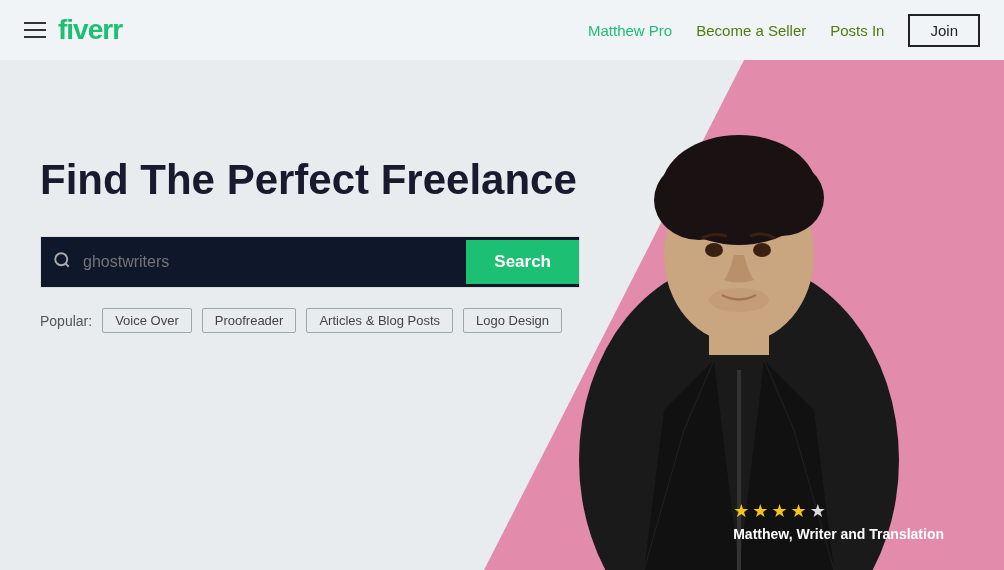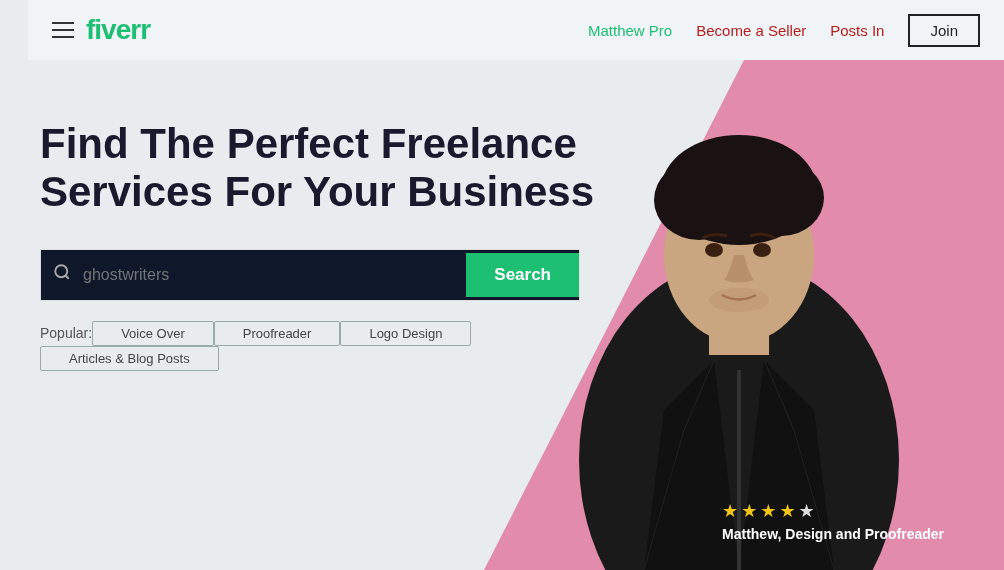--- a/index.html
+++ b/index.html
@@ -8,21 +8,20 @@
     
     .navbar {
       display: flex;
       align-items: center;
       justify-content: space-between;
       padding: 0 24px;
       height: 60px;
       background: #f0f4f6;
       position: relative;
       z-index: 10;
-      margin-left: 28px;
     }
     .navbar-left {
       display: flex;
       align-items: center;
       gap: 12px;
     }
     .hamburger {
       display: flex;
       flex-direction: column;
       gap: 5px;
@@ -48,21 +47,21 @@
       align-items: center;
       gap: 24px;
     }
     .nav-link-pro {
       color: #1dbf73;
       font-size: 15px;
       font-weight: 500;
       cursor: pointer;
     }
     .nav-link {
-      color: #b91c1c;
+      color: #4d7c0f;
       font-size: 15px;
       cursor: pointer;
     }
     .btn-join {
       border: 2px solid #222;
       background: transparent;
       padding: 6px 20px;
       font-size: 15px;
       font-weight: 500;
       cursor: pointer;
@@ -104,20 +103,21 @@
       top: 60px;
       z-index: 5;
       max-width: 560px;
     }
     .hero-title {
       font-size: 42px;
       font-weight: 800;
       color: #1a1a2e;
       line-height: 1.15;
       margin-bottom: 32px;
+      margin-top: 36px;
     }
 
     
     .search-bar {
       display: flex;
       align-items: center;
       background: #0f172a;
       border: 1px solid #ddd;
       width: 540px;
       height: 52px;
@@ -145,32 +145,32 @@
       height: 44px;
       font-size: 17px;
       font-weight: 600;
       cursor: pointer;
     }
 
     
     .popular-row {
       display: flex;
       align-items: center;
-      gap: 0;
+      gap: 10px;
       flex-wrap: wrap;
     }
     .popular-label {
       font-size: 14px;
       color: #555;
       font-weight: 500;
     }
     .popular-tag {
       border: 1px solid #9aa;
       background: transparent;
-      padding: 4px 28px;
+      padding: 4px 12px;
       font-size: 13px;
       color: #444;
       cursor: pointer;
       border-radius: 2px;
     }
 
     
     .user-badge {
       position: absolute;
       bottom: 28px;
@@ -249,47 +249,46 @@
     <path d="M150,330 L200,280 L225,490 L250,280 L300,330 L320,490 L130,490 Z" fill="#111"></path>
     <line x1="225" y1="290" x2="225" y2="490" stroke="#333" stroke-width="4"></line>
 
     <path d="M200,280 L170,350 L130,490" stroke="#222" stroke-width="1" fill="none"></path>
     <path d="M250,280 L280,350 L320,490" stroke="#222" stroke-width="1" fill="none"></path>
   </svg>
 
   <div class="hero-content">
     <h1 class="hero-title">
       <span>Find The Perfect Freelance</span><br>
-      <span>Services For Your Business</span>
     </h1>
 
     <div class="search-bar">
       <div class="search-icon-wrap">
         <svg width="18" height="18" viewBox="0 0 24 24" fill="none" stroke="#aaa" stroke-width="2.5">
           <circle cx="11" cy="11" r="8"></circle>
             <line x1="21" y1="21" x2="16.65" y2="16.65"></line>
         </svg>
       </div>
       <input class="search-input" type="text" placeholder="ghostwriters" style="">
       <button class="search-btn">Search</button>
     </div>
 
     <div class="popular-row">
       <span class="popular-label">Popular:</span>
       <button class="popular-tag">Voice Over</button>
       <button class="popular-tag">Proofreader</button>
+      <button class="popular-tag">Articles &amp; Blog Posts</button>
       <button class="popular-tag">Logo Design</button>
-      <button class="popular-tag">Articles &amp; Blog Posts</button>
     </div>
   </div>
 
   <div class="user-badge">
     <div class="stars">
       <span class="star">★</span>
       <span class="star">★</span>
       <span class="star">★</span>
       <span class="star">★</span>
       <span class="star-empty">★</span>
     </div>
-    <span class="user-name">Matthew, Design and Proofreader</span>
+    <span class="user-name">Matthew, Writer and Translation</span>
   </div>
 
 </section>
 
 </body></html>

